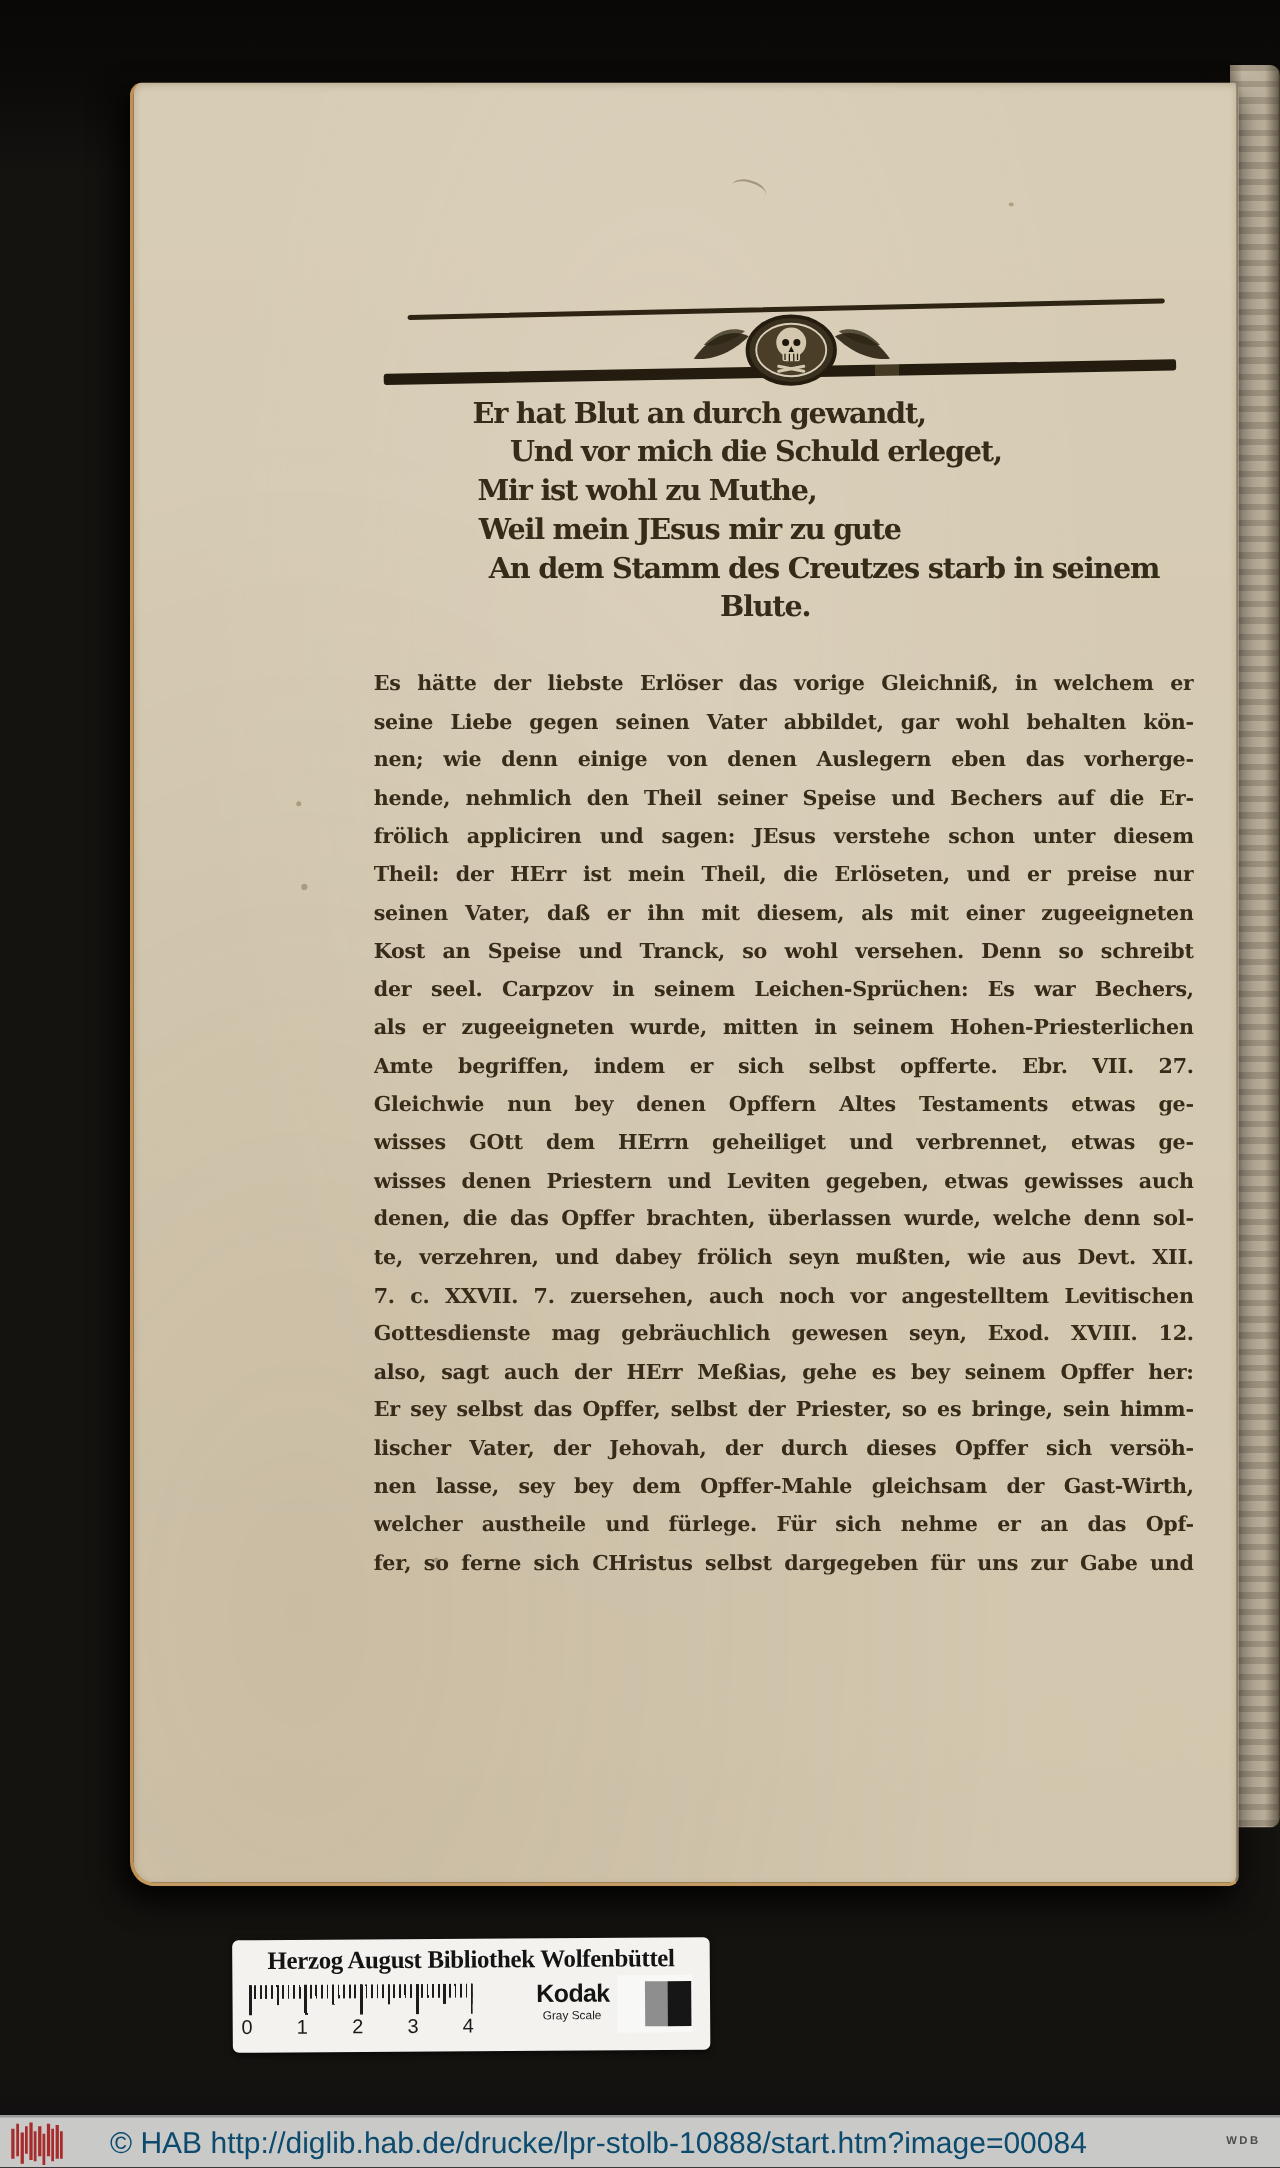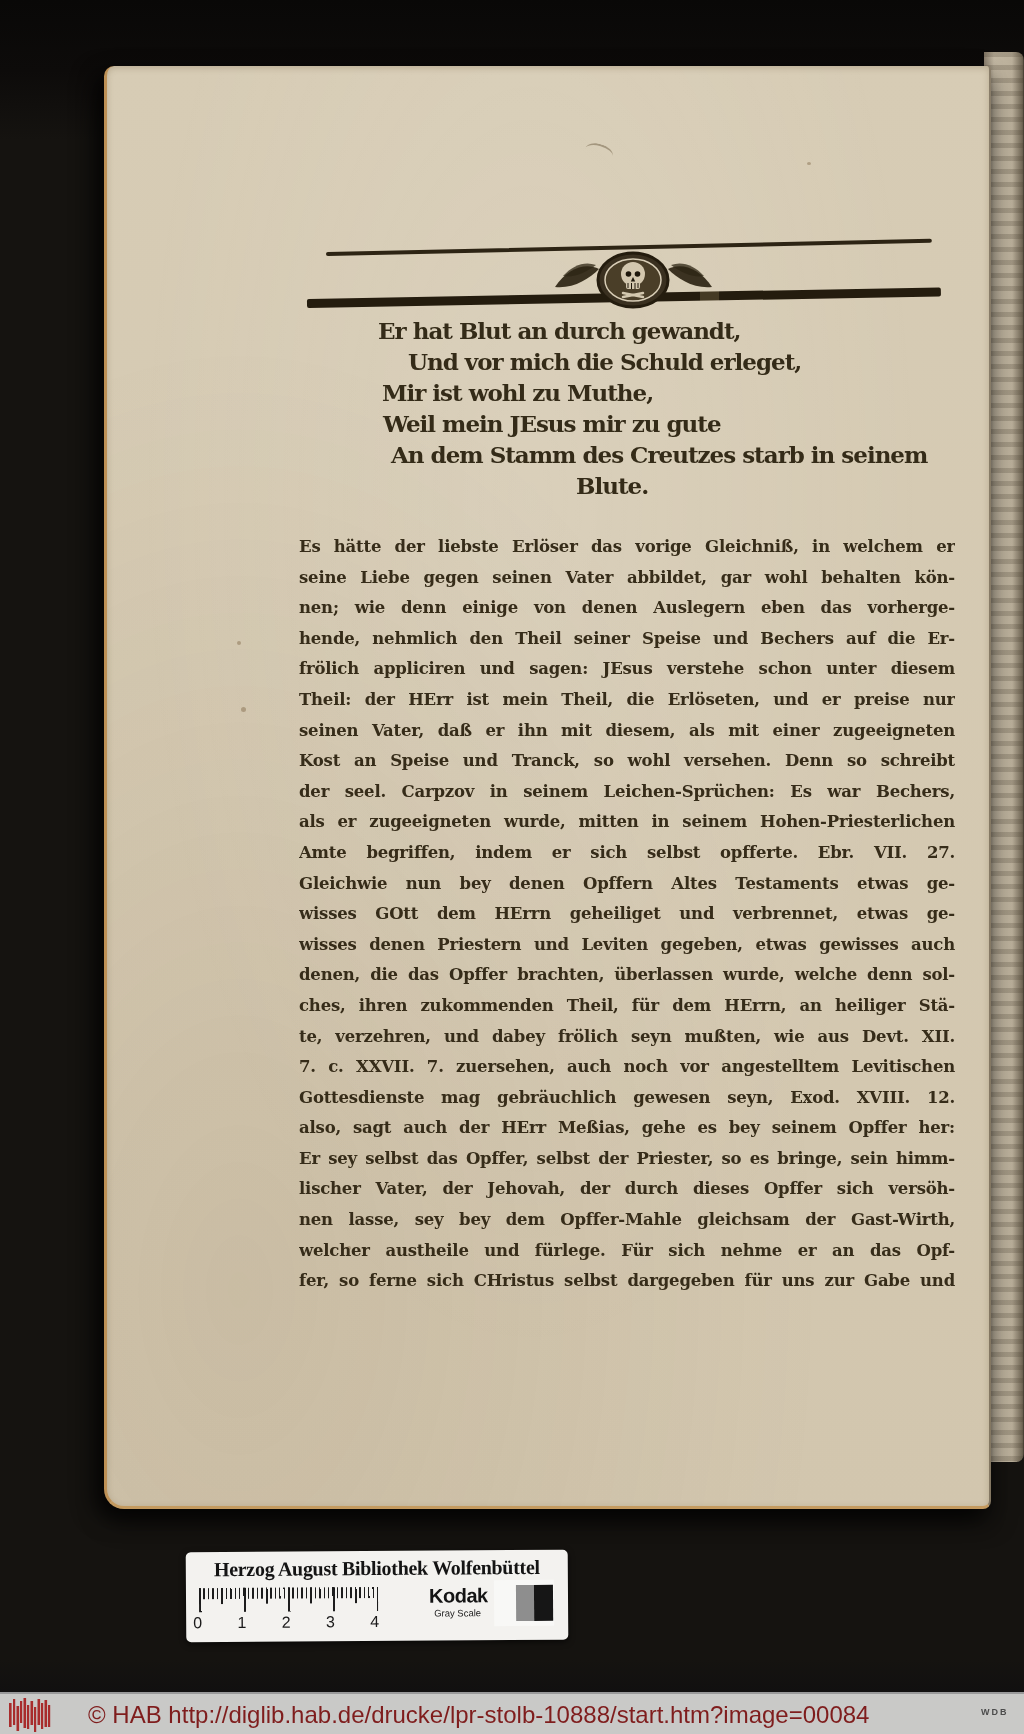--- a/index.html
+++ b/index.html
@@ -60,21 +60,21 @@
   .grayscale-text{position:absolute;left:248px;top:57px;font-family:"Liberation Sans",sans-serif;
     font-size:9.5px;color:#222;}
   .patch{position:absolute;left:308px;top:30px;width:60px;height:46px;background:#f8f8f6;}
   .patch-gray{position:absolute;left:22px;top:5px;width:18px;height:36px;background:#8e8e8e;}
   .patch-black{position:absolute;left:40px;top:5px;width:19px;height:36px;background:#161616;}
   
   .footer{position:absolute;left:0;top:1692px;width:1024px;height:42px;background:#c9c9c7;
     border-top:2px solid #99999a;}
   .hab-logo{position:absolute;left:8px;top:3px;}
   .footer-text{position:absolute;left:88px;top:7px;font-family:"Liberation Sans",sans-serif;
-    font-size:24px;color:#7f1d1d;white-space:nowrap;}
+    font-size:24px;color:#0c4a6e;white-space:nowrap;}
   .wdb{position:absolute;left:981px;top:13px;font-family:"Liberation Sans",sans-serif;
     font-size:9px;font-weight:bold;letter-spacing:2px;color:#4c4c4c;}
 </style>
 </head>
 <body>
 
 <div id="screen">
 
   <div class="fore-edge"></div>
 
@@ -133,21 +133,20 @@
       <div class="bline">Theil: der HErr ist mein Theil, die Erlöseten, und er preise nur</div>
       <div class="bline">seinen Vater, daß er ihn mit diesem, als mit einer zugeeigneten</div>
       <div class="bline">Kost an Speise und Tranck, so wohl versehen.  Denn so schreibt</div>
       <div class="bline">der seel. Carpzov in seinem Leichen-Sprüchen: Es war Bechers,</div>
       <div class="bline">als er zugeeigneten wurde, mitten in seinem Hohen-Priesterlichen</div>
       <div class="bline">Amte begriffen, indem er sich selbst opfferte. Ebr. VII. 27.</div>
       <div class="bline">Gleichwie nun bey denen Opffern Altes Testaments etwas ge-</div>
       <div class="bline">wisses GOtt dem HErrn geheiliget und verbrennet, etwas ge-</div>
       <div class="bline">wisses denen Priestern und Leviten gegeben, etwas gewisses auch</div>
       <div class="bline">denen, die das Opffer brachten, überlassen wurde, welche denn sol-</div>
-      <div class="bline">ches, ihren zukommenden Theil, für dem HErrn, an heiliger Stä-</div>
       <div class="bline">te, verzehren, und dabey frölich seyn mußten, wie aus Devt. XII.</div>
       <div class="bline">7.  c. XXVII. 7. zuersehen, auch noch vor angestelltem Levitischen</div>
       <div class="bline">Gottesdienste mag gebräuchlich gewesen seyn, Exod. XVIII. 12.</div>
       <div class="bline">also, sagt auch der HErr Meßias, gehe es bey seinem Opffer her:</div>
       <div class="bline">Er sey selbst das Opffer, selbst der Priester, so es bringe, sein himm-</div>
       <div class="bline">lischer Vater, der Jehovah, der durch dieses Opffer sich versöh-</div>
       <div class="bline">nen lasse, sey bey dem Opffer-Mahle gleichsam der Gast-Wirth,</div>
       <div class="bline">welcher austheile und fürlege.  Für sich nehme er an das Opf-</div>
       <div class="bline">fer, so ferne sich CHristus selbst dargegeben für uns zur Gabe und</div>
     </div>

